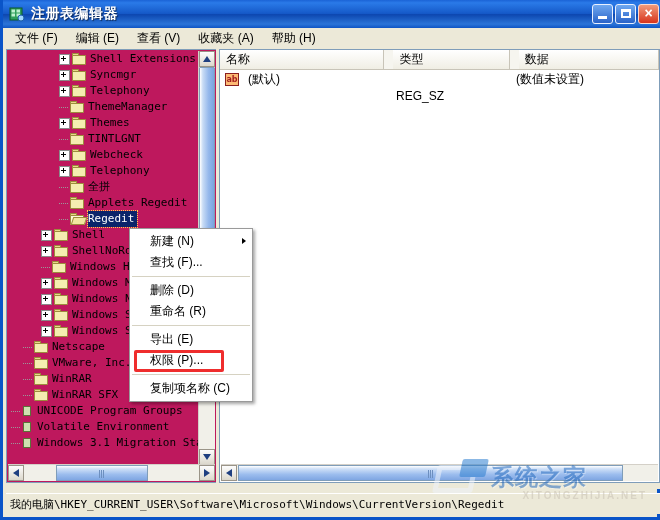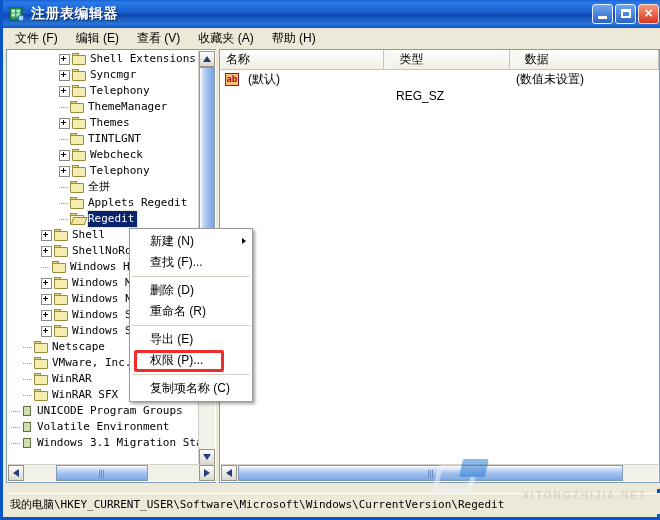--- a/index.html
+++ b/index.html
@@ -60,21 +60,21 @@
   }
   .menubar .mi{padding:20px 9px;white-space:nowrap;cursor:default;}
 
   
   .splitpane{
     position:absolute;left:3px;top:49px;width:654px;height:440px;
     background:#ece9d8;
   }
   .tree-panel{
     position:absolute;left:0;top:0;width:210px;height:434px;
-    background:#ffffff;border:1px solid #7f9db9;border-right:none;
+    background:#be185d;border:1px solid #7f9db9;border-right:none;
     box-sizing:border-box;overflow:hidden;
   }
   .list-panel{
     position:absolute;left:213px;top:0;width:441px;height:434px;
     background:#fff;border:1px solid #7f9db9;
     box-sizing:border-box;overflow:hidden;
   }
   .splitter{
     position:absolute;left:210px;top:0;width:3px;height:434px;background:#ece9d8;
   }
@@ -566,20 +566,21 @@
         </div>
       </div>
     </div>
 
     <div class="statusbar">
       <div class="status-text">我的电脑\HKEY_CURRENT_USER\Software\Microsoft\Windows\CurrentVersion\Regedit</div>
     </div>
 
     <div class="watermark">
       <div class="wm-logo"></div>
+      <div class="wm-text">系统之家</div>
       <div class="wm-sub">XITONGZHIJIA.NET</div>
     </div>
 
     <div class="ctx" id="ctx">
         <div class="ctx-item"><span>新建 (N)</span><span class="arrow"></span></div>
         <div class="ctx-item"><span>查找 (F)...</span></div>
         <div class="ctx-sep"></div>
         <div class="ctx-item"><span>删除 (D)</span></div>
         <div class="ctx-item"><span>重命名 (R)</span></div>
         <div class="ctx-sep"></div>

